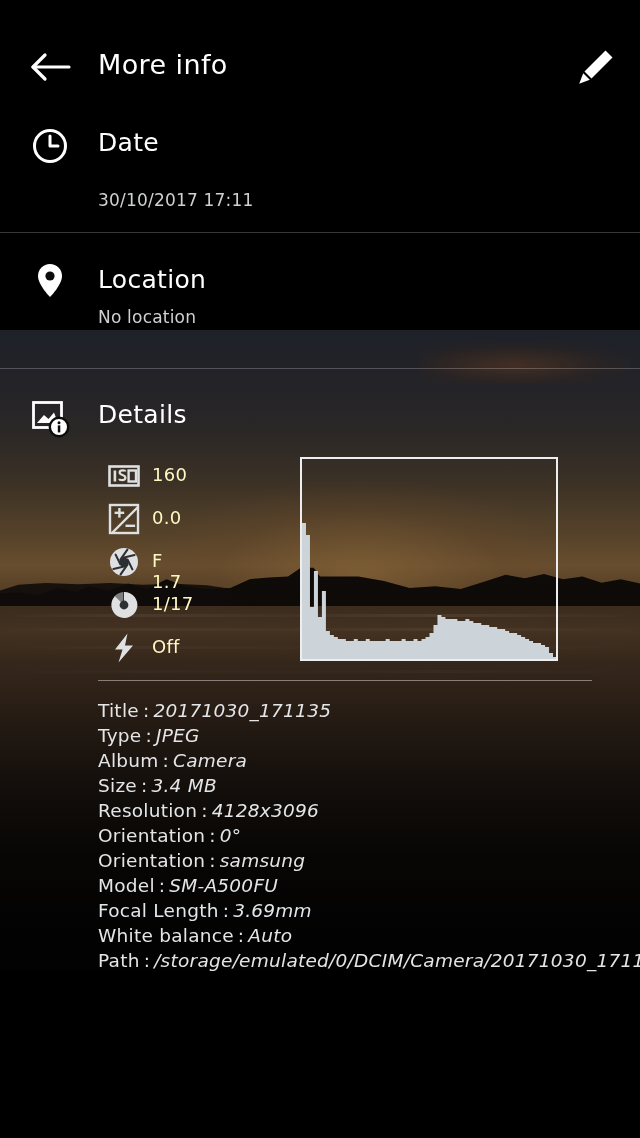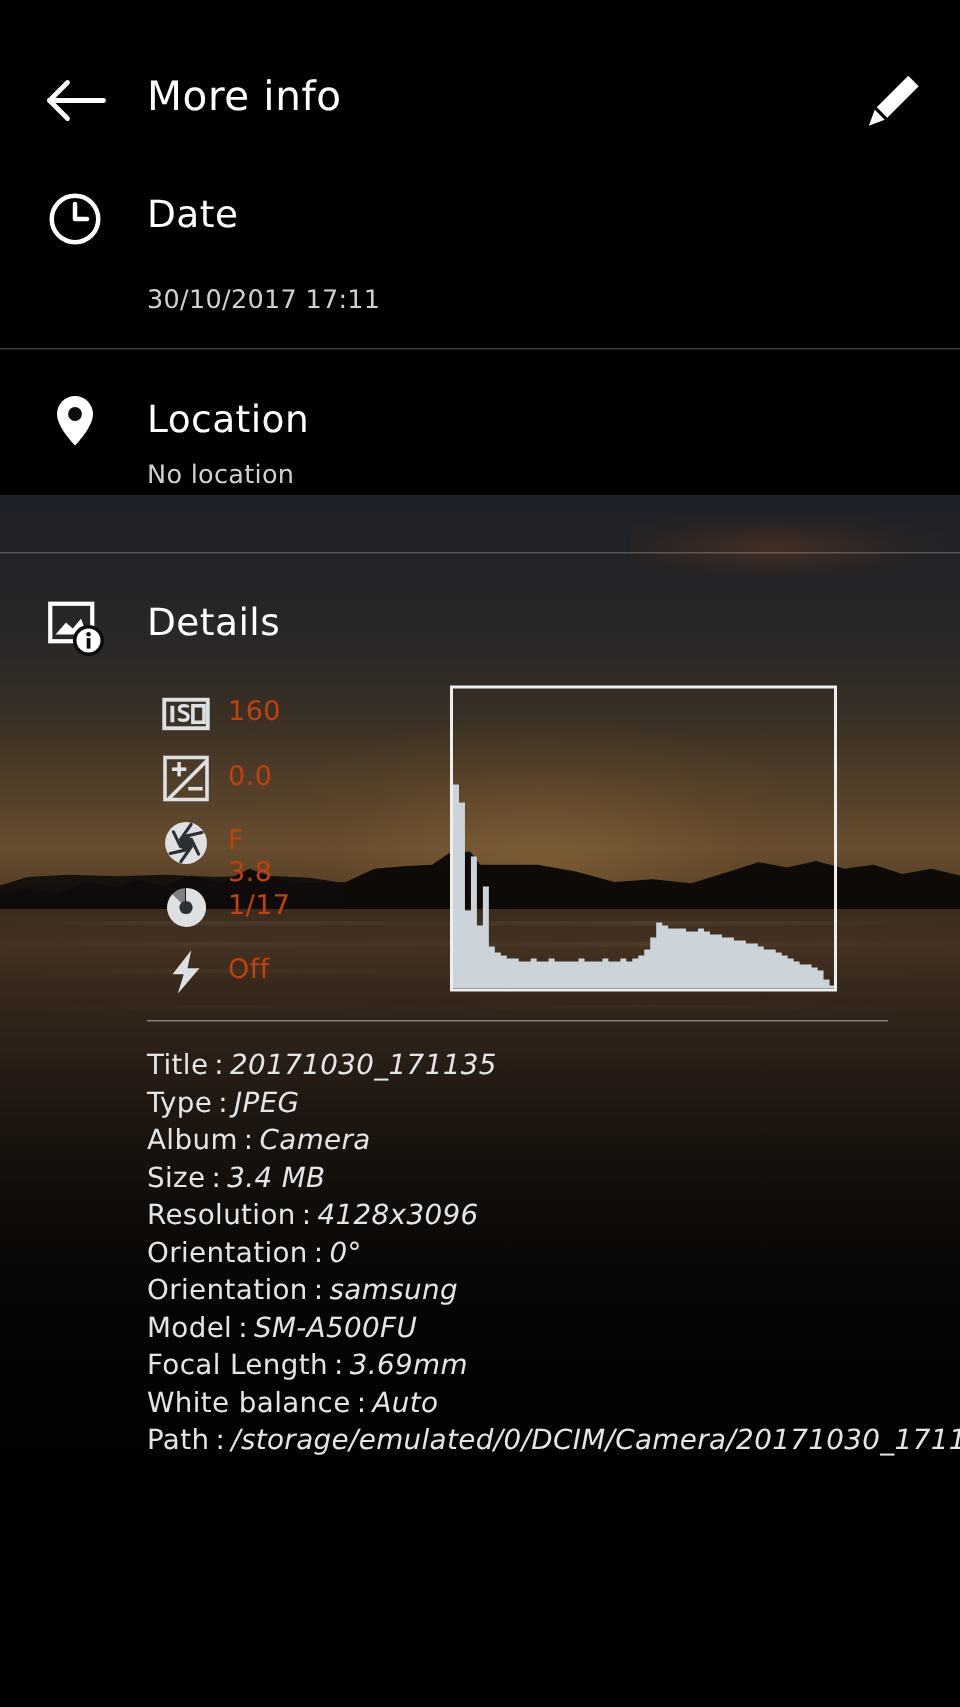--- a/index.html
+++ b/index.html
@@ -86,21 +86,21 @@
   .sect-icon{ position:absolute; left:30px; width:40px; height:40px; }
   .sect-title{ position:absolute; left:98px; font-size:25px; color:#fff; letter-spacing:.3px; }
   .sect-sub{ position:absolute; left:98px; font-size:17px; color:#cfd0d2; letter-spacing:.2px; }
 
   .divider{ position:absolute; left:0; width:640px; height:1px; background:rgba(255,255,255,.22); }
 
   
   #exif-list{ position:absolute; left:108px; top:456px; }
   .exif-row{ position:relative; height:43px; }
   .exif-ico{ position:absolute; left:0; top:4px; width:32px; height:32px; }
-  .exif-val{ position:absolute; left:44px; top:8px; font-size:18px; color:#c2410c; letter-spacing:.3px; }
+  .exif-val{ position:absolute; left:44px; top:8px; font-size:18px; color:#fef9c3; letter-spacing:.3px; }
 
   
   #histogram{
     position:absolute; left:300px; top:457px; width:258px; height:204px;
     border:2px solid rgba(236,238,240,.82); background:transparent;
   }
   #histogram svg{ display:block; width:100%; height:100%; }
 
   
   #details-rule{
@@ -215,21 +215,21 @@
         <circle cx="16" cy="16" r="4.6" fill="#2c2f33"></circle>
         <g stroke="#2c2f33" stroke-width="2.1" stroke-linecap="round">
           <path d="M16 11.4 L26.6 9"></path>
           <path d="M19.6 13.6 L24.4 23.4"></path>
           <path d="M19.6 18.4 L12.6 28.4"></path>
           <path d="M16 20.6 L5.4 23"></path>
           <path d="M12.4 18.4 L7.6 8.6"></path>
           <path d="M12.4 13.6 L19.4 3.6"></path>
         </g>
       </svg>
-      <div class="exif-val">F 3.8</div>
+      <div class="exif-val">F 1.7</div>
     </div>
 
     <div class="exif-row">
       <svg class="exif-ico" viewBox="0 0 32 32">
         <path d="M16 3 A13 13 0 1 1 6.8 7.2 L16 16 Z" fill="#dfe0e2"></path>
         <path d="M6.2 7.8 A13 13 0 0 1 15.4 3 L15.4 15.4 Z" fill="#dfe0e2" opacity=".55"></path>
         <circle cx="16" cy="16" r="4.4" fill="#2c2f33"></circle>
       </svg>
       <div class="exif-val">1/17</div>
     </div>

